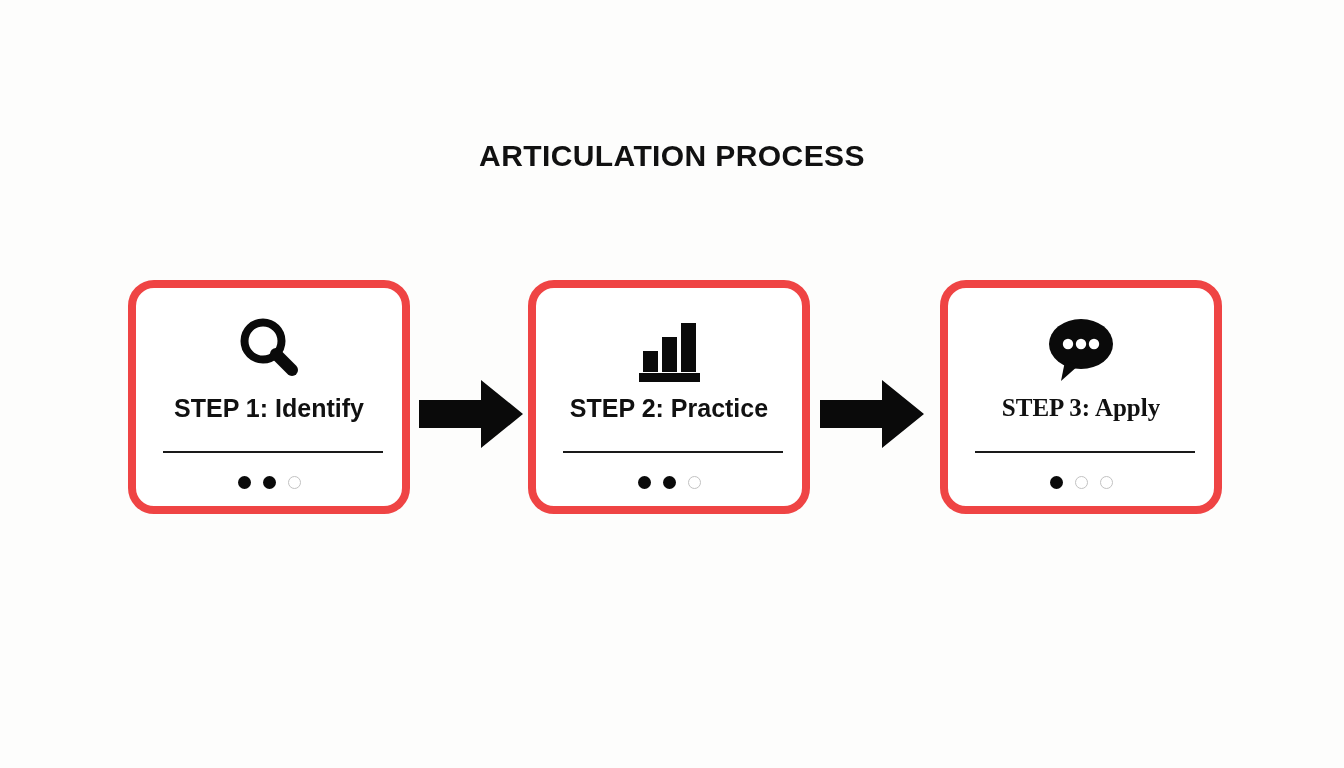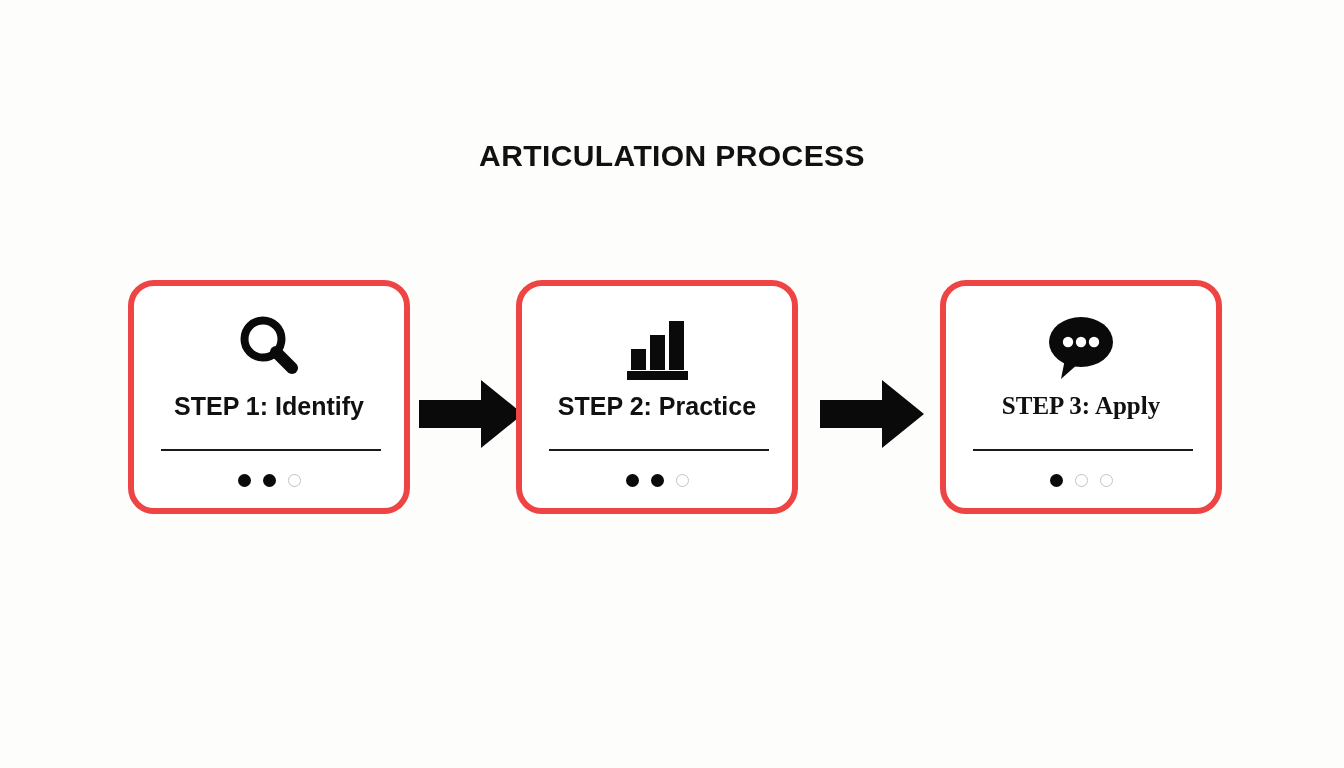--- a/index.html
+++ b/index.html
@@ -45,27 +45,27 @@
     top: 280px;
     width: 1100px;
     height: 238px;
   }
 
   .step-card {
     position: absolute;
     top: 0;
     width: 282px;
     height: 234px;
-    border: 6px solid #ef4444;
+    border: 8px solid #ef4444;
     border-radius: 26px;
     background: #ffffff;
     box-sizing: border-box;
   }
   .card-1 { left: 0px; }
-  .card-2 { left: 388px; }
+  .card-2 { left: 400px; }
   .card-3 { left: 812px; font-family: Liberation Serif, serif; }
 
   .card-inner {
     position: relative;
     width: 100%;
     height: 100%;
   }
 
   
   .icon-slot {

